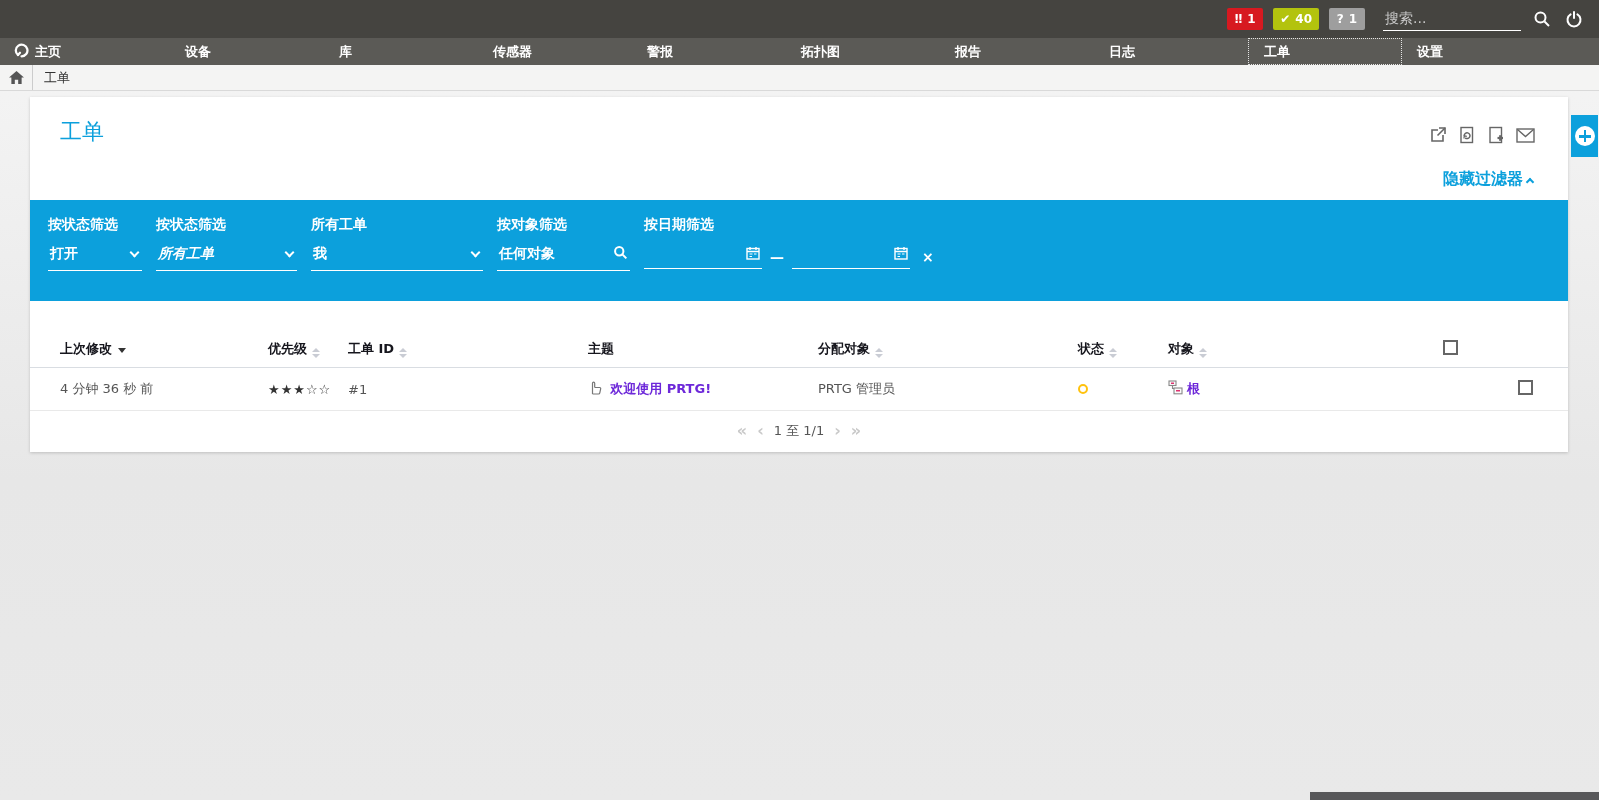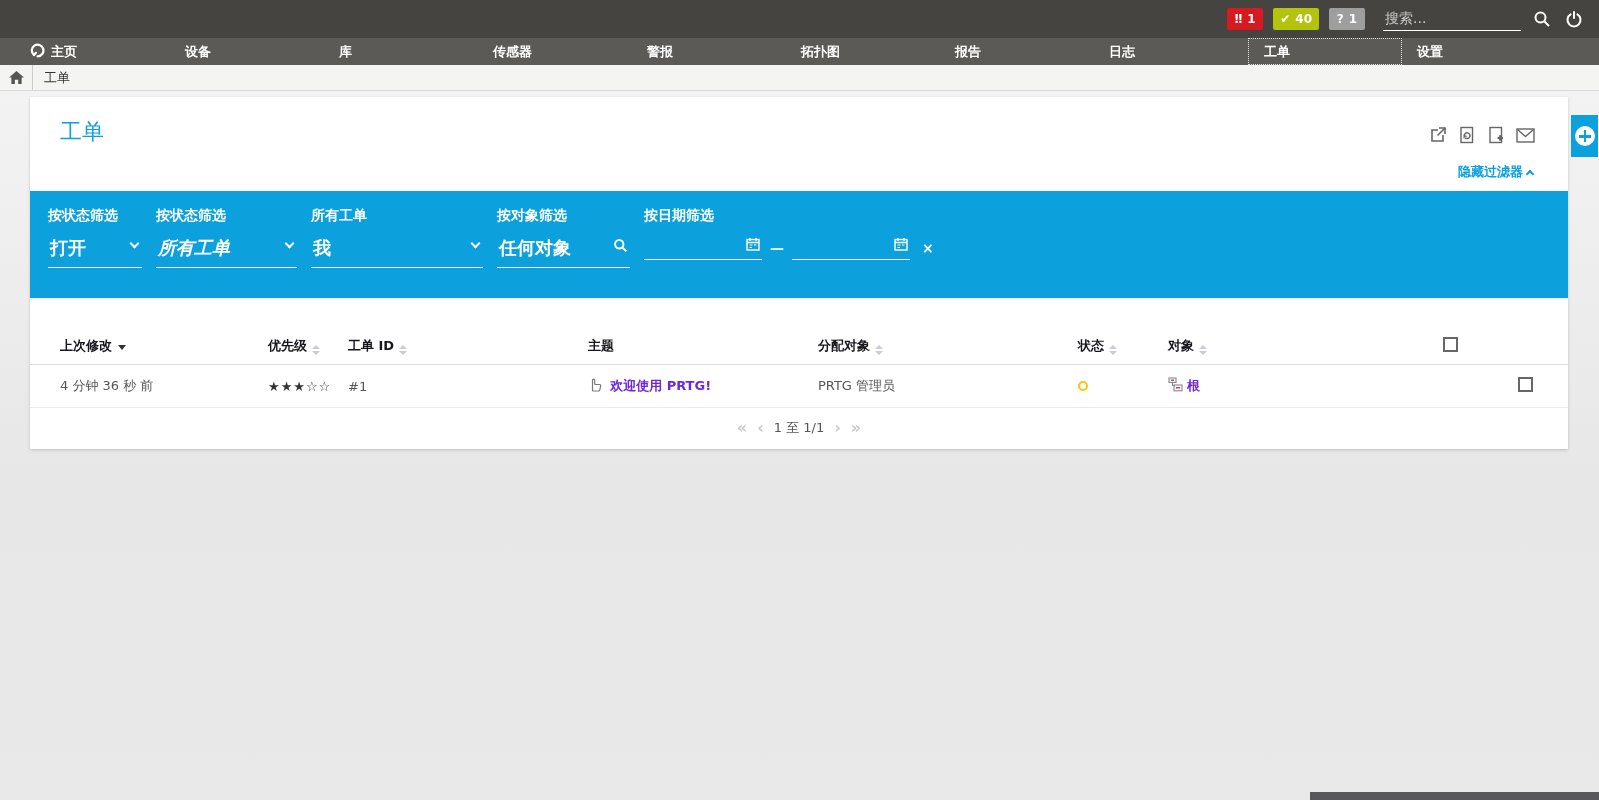--- a/index.html
+++ b/index.html
@@ -34,21 +34,21 @@
 
   
   .navbar {
     height:27px; background:#5b5a56; display:flex; align-items:stretch;
     color:#fff; font-size:13px; font-weight:bold;
   }
   .nav-item {
     width:154px; display:flex; align-items:center; padding-left:15px;
     cursor:pointer; white-space:nowrap;
   }
-  .nav-item.home { width:170px; padding-left:30px; gap:6px; }
+  .nav-item.home { width:170px; padding-left:14px; gap:6px; }
   .nav-item.active { border:1px dotted rgba(255,255,255,.85); }
 
   
   .breadcrumb {
     height:26px; background:#f4f4f3; border-bottom:1px solid #d9d9d9;
     display:flex; align-items:center; font-size:13px; color:#333;
   }
   .crumb-home { width:33px; display:flex; align-items:center; justify-content:center;
     border-right:1px solid #ccc; height:100%; cursor:pointer; }
   .crumb-label { padding-left:11px; cursor:pointer; }
@@ -60,36 +60,36 @@
   }
   .card-header { position:relative; padding:20px 30px 0; }
   .page-title { font-size:22px; color:#0ca0dc; font-weight:normal; }
   .header-icons {
     position:absolute; top:28px; right:33px; display:flex; gap:9px;
   }
   .hicon { width:20px; height:20px; display:flex; align-items:center;
     justify-content:center; cursor:pointer; }
 
   .hide-filters {
-    margin-top:16px; text-align:right; padding-right:35px;
-    color:#0ca0dc; font-size:13px; font-weight:bold; cursor:pointer;
+    margin-top:22px; text-align:right; padding-right:35px;
+    color:#0ca0dc; font-size:16px; font-weight:bold; cursor:pointer;
   }
   .caret-up { display:inline-block; width:6px; height:6px;
     border-left:2px solid #0ca0dc; border-top:2px solid #0ca0dc;
     transform:rotate(45deg); margin-left:4px; vertical-align:-1px; }
 
   
   .filterbar {
     margin-top:10px; background:#0ca0dc; padding:16px 18px 30px;
     display:flex; color:#fff;
   }
   .fcol { margin-right:14px; }
   .flabel { font-size:14px; font-weight:bold; margin-bottom:11px; }
   .fselect {
-    position:relative; border-bottom:1px solid #fff; font-size:18px;
+    position:relative; border-bottom:1px solid #fff; font-size:14px;
     font-weight:bold; padding:0 18px 7px 2px; cursor:pointer; white-space:nowrap;
   }
   .chev { position:absolute; right:4px; top:4px; width:7px; height:7px;
     border-right:2px solid #fff; border-bottom:2px solid #fff;
     transform:rotate(45deg); }
   .w-status { width:94px; }
   .w-type   { width:141px;font-style:italic; }
   .w-user   { width:172px; }
   .w-object { width:133px; }
   .fsearch-icon { position:absolute; right:2px; top:0; }

